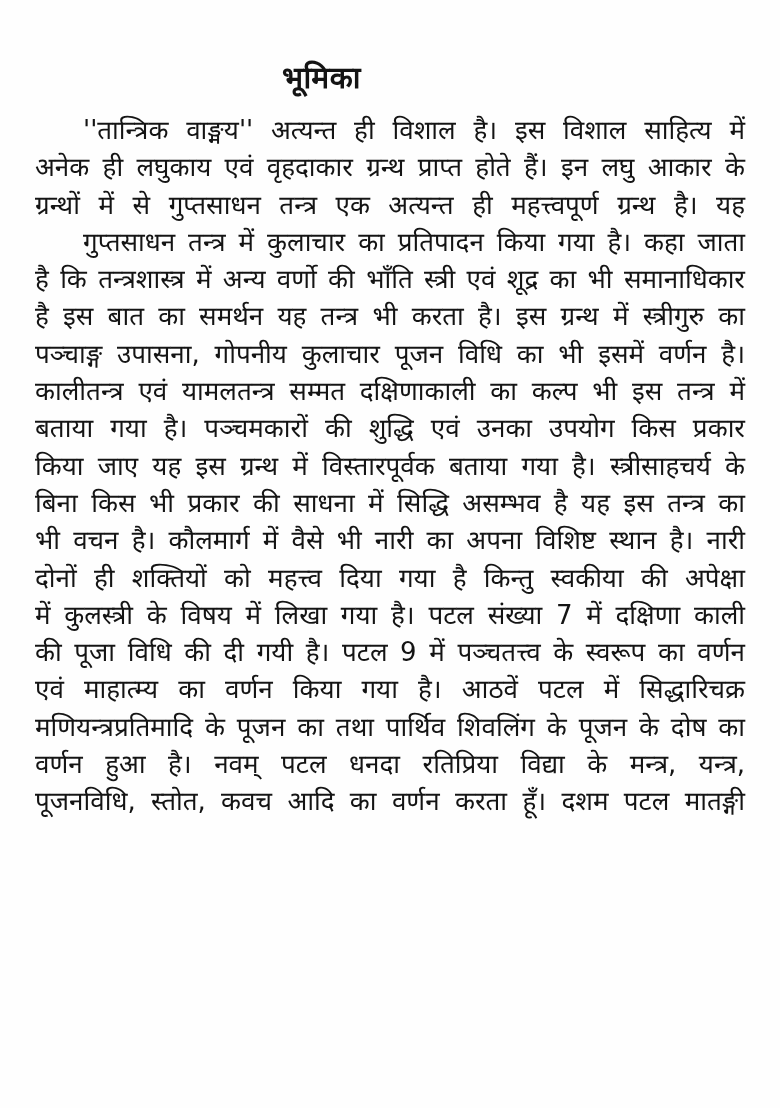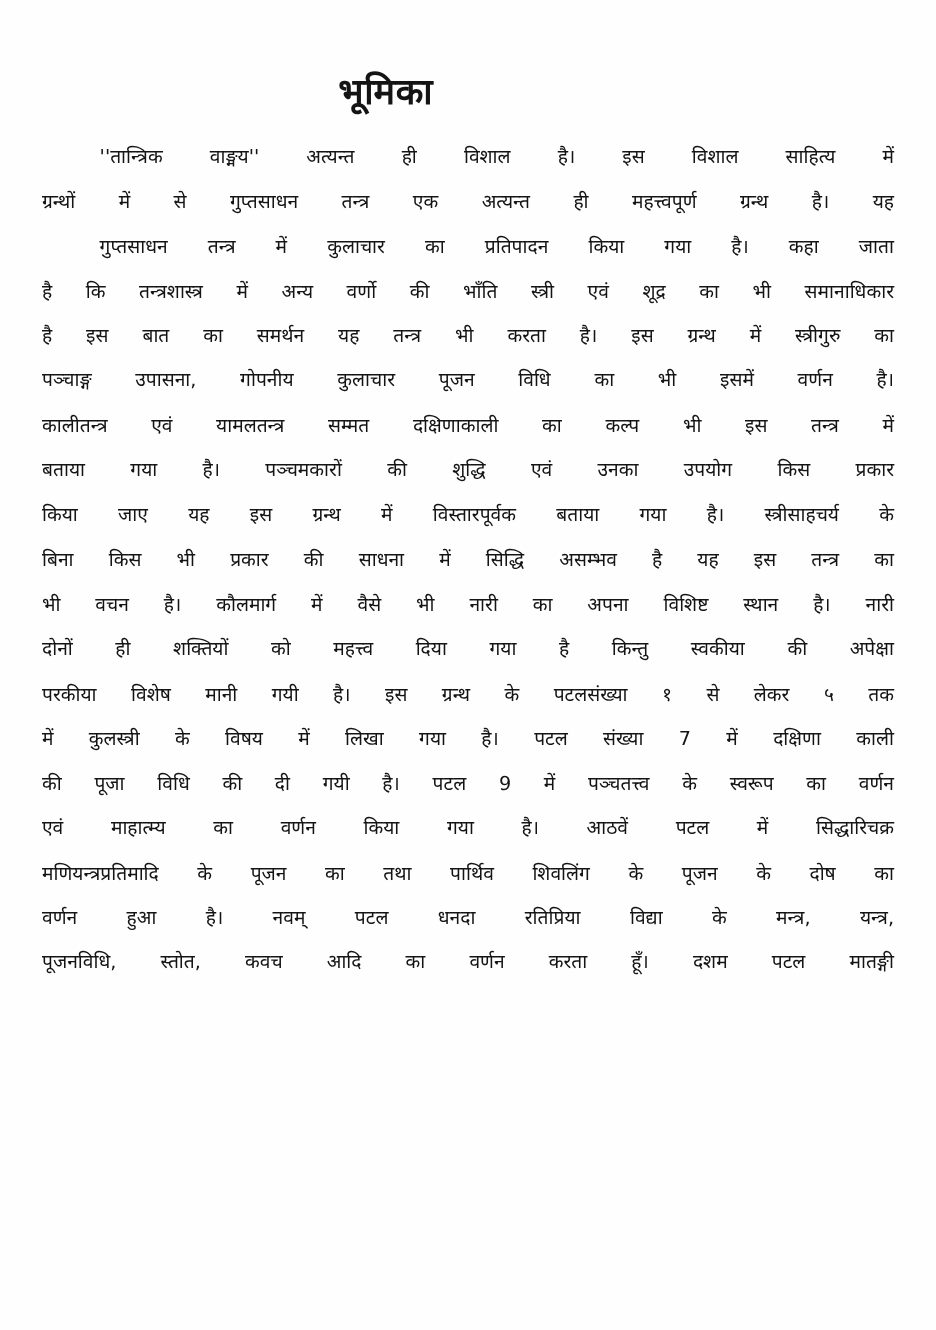--- a/index.html
+++ b/index.html
@@ -37,21 +37,21 @@
     .body-text {
       position: absolute;
       left: 35px;
       top: 112px;
       width: 710px;
     }
     .line {
       display: block;
       height: 37.3px;
       line-height: 37.3px;
-      font-size: 16px;
+      font-size: 26px;
       white-space: nowrap;
       text-align: justify;
       text-align-last: justify;
       overflow: visible;
     }
     .line.indent {
       padding-left: 48px;
     }
     .line.last {
       text-align-last: left;
@@ -60,35 +60,35 @@
 </head>
 <body>
 
 <div class="page">
   <div class="title">भूमिका</div>
 
   <div class="body-text">
 
     <div>
       <span class="line indent">''तान्त्रिक वाङ्मय'' अत्यन्त ही विशाल है। इस विशाल साहित्य में</span>
+      <span class="line">अनेक ही लघुकाय एवं वृहदाकार ग्रन्थ प्राप्त होते हैं। इन लघु आकार के</span>
       <span class="line">ग्रन्थों में से गुप्तसाधन तन्त्र एक अत्यन्त ही महत्त्वपूर्ण ग्रन्थ है। यह</span>
     </div>
 
     <div>
       <span class="line indent">गुप्तसाधन तन्त्र में कुलाचार का प्रतिपादन किया गया है। कहा जाता</span>
       <span class="line">है कि तन्त्रशास्त्र में अन्य वर्णो की भाँति स्त्री एवं शूद्र का भी समानाधिकार</span>
       <span class="line">है इस बात का समर्थन यह तन्त्र भी करता है। इस ग्रन्थ में स्त्रीगुरु का</span>
       <span class="line">पञ्चाङ्ग उपासना, गोपनीय कुलाचार पूजन विधि का भी इसमें वर्णन है।</span>
       <span class="line">कालीतन्त्र एवं यामलतन्त्र सम्मत दक्षिणाकाली का कल्प भी इस तन्त्र में</span>
       <span class="line">बताया गया है। पञ्चमकारों की शुद्धि एवं उनका उपयोग किस प्रकार</span>
       <span class="line">किया जाए यह इस ग्रन्थ में विस्तारपूर्वक बताया गया है। स्त्रीसाहचर्य के</span>
       <span class="line">बिना किस भी प्रकार की साधना में सिद्धि असम्भव है यह इस तन्त्र का</span>
       <span class="line">भी वचन है। कौलमार्ग में वैसे भी नारी का अपना विशिष्ट स्थान है। नारी</span>
       <span class="line">दोनों ही शक्तियों को महत्त्व दिया गया है किन्तु स्वकीया की अपेक्षा</span>
-      <span class="line">परकीया विशेष मानी गयी है। इस ग्रन्थ के पटलसंख्या १ से लेकर ५ तक</span>
       <span class="line">में कुलस्त्री के विषय में लिखा गया है। पटल संख्या 7 में दक्षिणा काली</span>
       <span class="line">की पूजा विधि की दी गयी है। पटल 9 में पञ्चतत्त्व के स्वरूप का वर्णन</span>
       <span class="line">एवं माहात्म्य का वर्णन किया गया है। आठवें पटल में सिद्धारिचक्र</span>
       <span class="line">मणियन्त्रप्रतिमादि के पूजन का तथा पार्थिव शिवलिंग के पूजन के दोष का</span>
       <span class="line">वर्णन हुआ है। नवम् पटल धनदा रतिप्रिया विद्या के मन्त्र, यन्त्र,</span>
       <span class="line">पूजनविधि, स्तोत, कवच आदि का वर्णन करता हूँ। दशम पटल मातङ्गी</span>
     </div>
   </div>
 </div>
 

